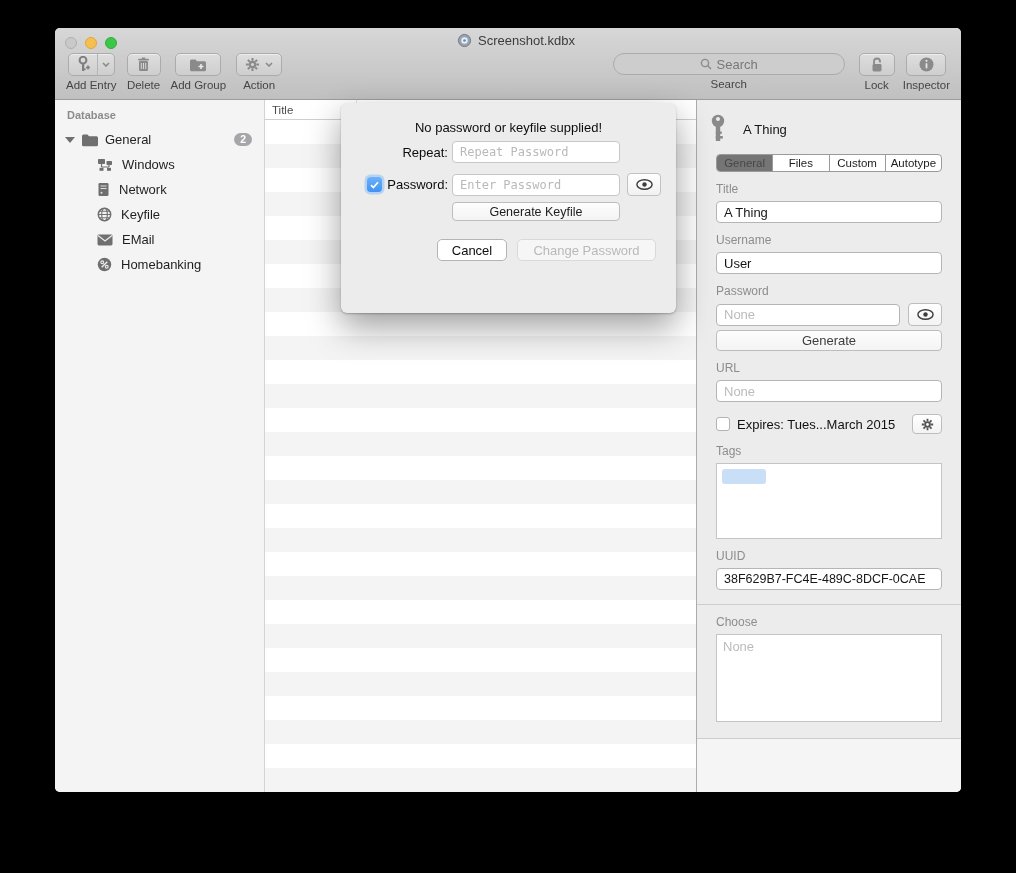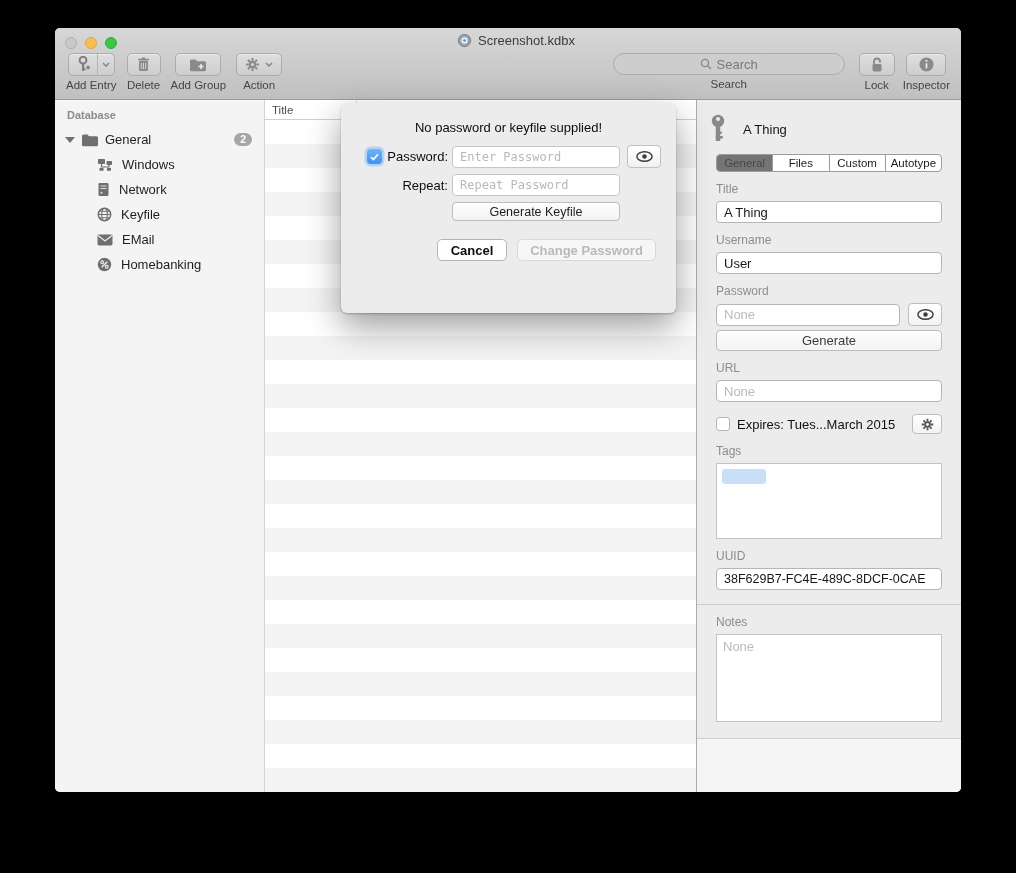--- a/index.html
+++ b/index.html
@@ -89,21 +89,21 @@
   .d-field{width:168px;height:22px;margin-left:4px;background:#fff;border:1px solid #c6c6c6;border-radius:4px;
            box-sizing:border-box;padding:0 7px;font-family:"DejaVu Sans Mono",monospace;font-size:12px;color:#222;outline:none;}
   .d-field::placeholder{color:#b9b9b9;}
   .d-btn-sq{width:34px;height:23px;margin-left:7px;border:1px solid #c2c2c2;border-radius:4px;
             background:linear-gradient(#ffffff,#f1f1f1);display:flex;align-items:center;justify-content:center;box-sizing:border-box;}
   .d-popup{width:168px;margin-left:4px;display:flex;align-items:center;font-size:13px;color:#0c0c0c;padding-left:8px;box-sizing:border-box;}
   .d-popup .stepper{margin-left:auto;margin-right:4px;}
   .gen-key-btn{width:168px;height:19px;margin:6px 0 0 111px;border:1px solid #bdbdbd;border-radius:4px;
                background:linear-gradient(#fdfdfd,#f3f3f3);font-size:12.5px;color:#1c1c1c;font-family:"Liberation Sans",sans-serif;}
   .d-actions{display:flex;gap:10px;margin:18px 0 0 96px;}
-  .btn{height:22px;border-radius:5px;font-size:13px;box-sizing:border-box;font-family:"Liberation Sans",sans-serif;font-weight:bold;}
+  .btn{height:22px;border-radius:5px;font-size:13px;box-sizing:border-box;font-family:"Liberation Sans",sans-serif;}
   .btn.cancel{width:70px;background:#fff;border:1px solid #b4b4b4;color:#0c0c0c;}
   .btn.disabled{width:139px;background:rgba(255,255,255,.55);border:1px solid #d9d9d9;color:#b9b9b9;}
 </style>
 </head>
 <body>
 
 <div class="stage">
   <div class="window">
 
     <div class="chrome">
@@ -359,56 +359,56 @@
             <div class="tag-pill"></div>
           </div>
 
           <div class="ilabel">UUID</div>
           <input class="ifield uuid-field" readonly="" value="38F629B7-FC4E-489C-8DCF-0CAE" style="">
         </div>
 
         <div class="insp-divider"></div>
 
         <div class="insp-pad">
-          <div class="ilabel">Notes</div>
+          <div class="ilabel">Choose</div>
           <textarea class="notes-box" placeholder="None" style=""></textarea>
         </div>
 
         <div class="insp-bottom"></div>
       </div>
     </div>
 
     <div class="popover">
       <div class="d-msg">No password or keyfile supplied!</div>
+
+      <div class="d-row" style="margin-top:6px;">
+        <div class="d-lead">
+          <span class="d-label">Repeat:</span>
+        </div>
+        <input class="d-field" placeholder="Repeat Password" style="">
+      </div>
 
       <div class="d-row" style="margin-top:10px;">
         <div class="d-lead">
           <span class="d-check">
             <svg width="9" height="8" viewBox="0 0 9 8">
               <path d="M1 4.2 L3.4 6.6 L8 1.2" fill="none" stroke="#fff" stroke-width="1.7"></path>
             </svg>
           </span>
           <span class="d-label">Password:</span>
         </div>
         <input class="d-field" placeholder="Enter Password" style="">
         <div class="d-btn-sq">
           <svg width="17" height="11" viewBox="0 0 17 11">
             <ellipse cx="8.5" cy="5.5" rx="7.6" ry="4.8" fill="none" stroke="#3c3c3c" stroke-width="1.4"></ellipse>
             <circle cx="8.5" cy="5.5" r="2.2" fill="#3c3c3c"></circle>
           </svg>
         </div>
       </div>
 
-      <div class="d-row" style="margin-top:6px;">
-        <div class="d-lead">
-          <span class="d-label">Repeat:</span>
-        </div>
-        <input class="d-field" placeholder="Repeat Password" style="">
-      </div>
-
 
       <button class="gen-key-btn">Generate Keyfile</button>
 
       <div class="d-actions">
         <button class="btn cancel">Cancel</button>
         <button class="btn disabled" disabled="">Change Password</button>
       </div>
     </div>
 
   </div>

